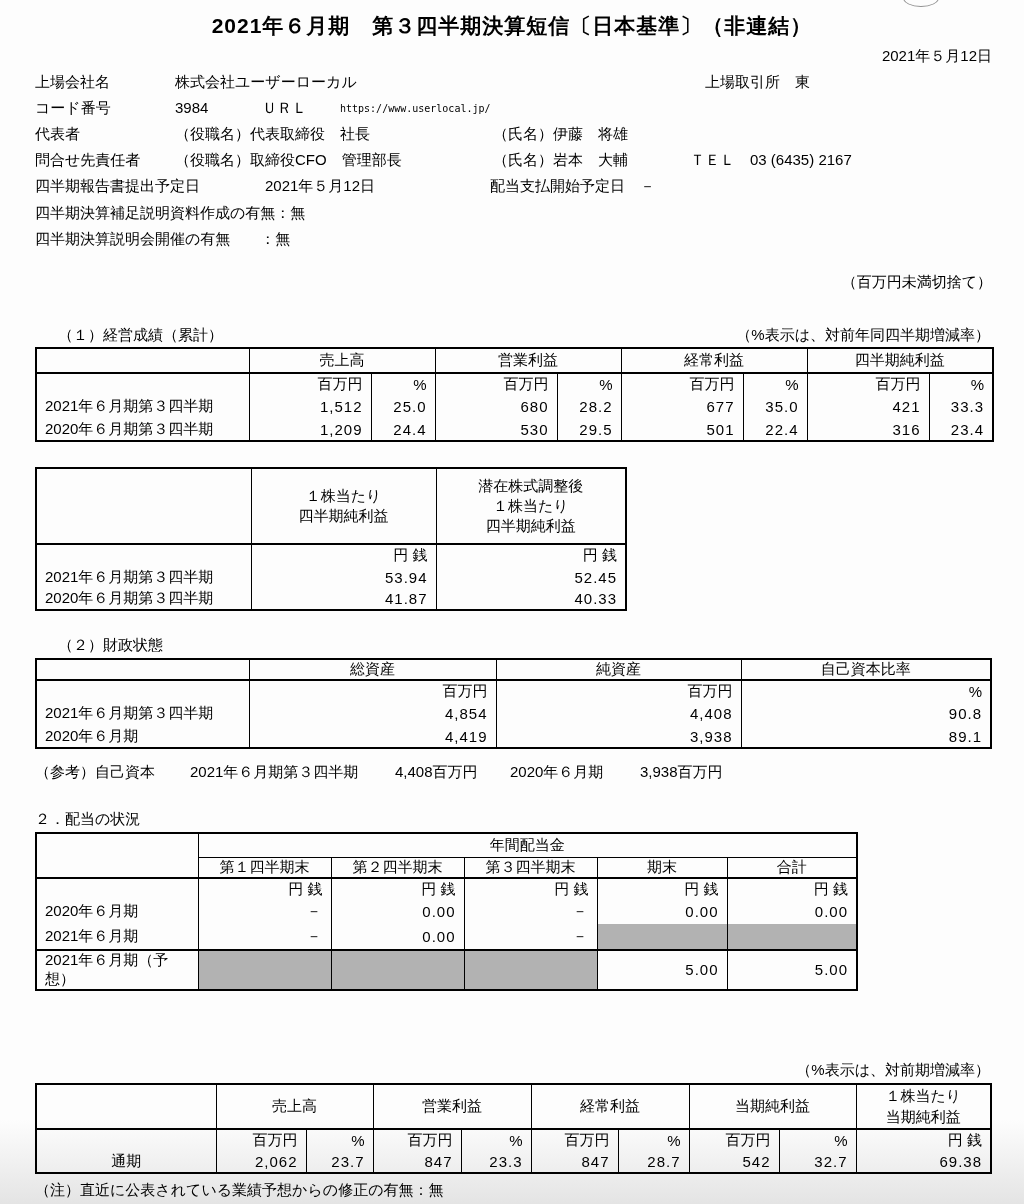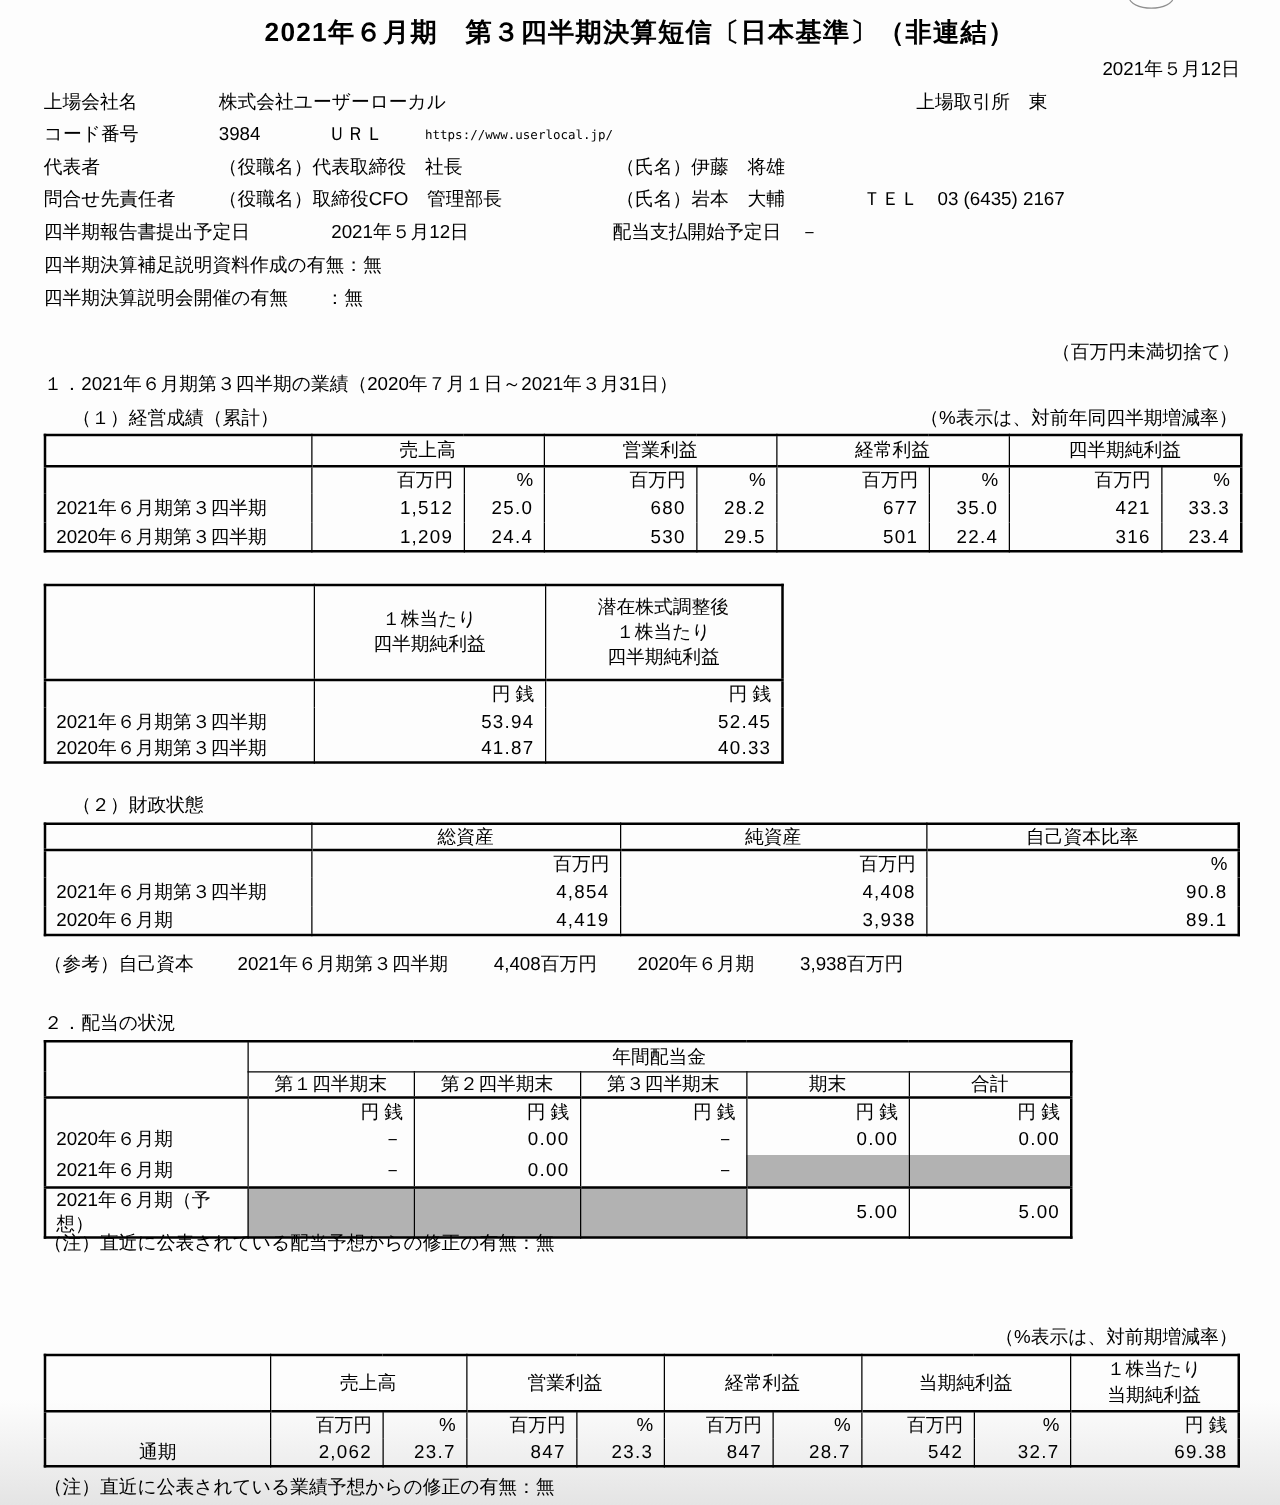--- a/index.html
+++ b/index.html
@@ -44,21 +44,21 @@
 
 <div class="page">
 
   <div class="stamp"></div>
 
   <div class="title">2021年６月期　第３四半期決算短信〔日本基準〕（非連結）</div>
   <div class="abs" style="top:47px; right:32px;">2021年５月12日</div>
 
   <div class="abs" style="top:73px; left:35px;">上場会社名</div>
   <div class="abs" style="top:73px; left:175px;">株式会社ユーザーローカル</div>
-  <div class="abs" style="top:73px; left:733px;">上場取引所　東</div>
+  <div class="abs" style="top:73px; left:705px;">上場取引所　東</div>
 
   <div class="abs" style="top:99px; left:35px;">コード番号</div>
   <div class="abs" style="top:99px; left:175px;">3984</div>
   <div class="abs" style="top:99px; left:262px;">ＵＲＬ</div>
   <div class="abs mono" style="top:100px; left:340px;">https://www.userlocal.jp/</div>
 
   <div class="abs" style="top:125px; left:35px;">代表者</div>
   <div class="abs" style="top:125px; left:175px;">（役職名）代表取締役　社長</div>
   <div class="abs" style="top:125px; left:493px;">（氏名）伊藤　将雄</div>
 
@@ -69,21 +69,20 @@
 
   <div class="abs" style="top:177px; left:35px;">四半期報告書提出予定日</div>
   <div class="abs" style="top:177px; left:265px;">2021年５月12日</div>
   <div class="abs" style="top:177px; left:490px;">配当支払開始予定日　－</div>
 
   <div class="abs" style="top:204px; left:35px;">四半期決算補足説明資料作成の有無：無</div>
   <div class="abs" style="top:230px; left:35px;">四半期決算説明会開催の有無　　：無</div>
 
   <div class="abs" style="top:273px; right:32px;">（百万円未満切捨て）</div>
 
-  <div class="abs" style="top:299px; left:35px;">１．2021年６月期第３四半期の業績（2020年７月１日～2021年３月31日）</div>
   <div class="abs" style="top:326px; left:58px;">（１）経営成績（累計）</div>
   <div class="abs" style="top:326px; right:34px;">（%表示は、対前年同四半期増減率）</div>
 
   <table style="top:347px; left:35px; width:957px;">
     <colgroup>
       <col style="width:213px">
         <col style="width:122px">
         <col style="width:64px">
         <col style="width:122px">
         <col style="width:64px">
@@ -263,21 +262,20 @@
       <td class="l">2021年６月期（予想）</td>
       <td class="gray"></td>
       <td class="gray"></td>
       <td class="gray"></td>
       <td class="r num">5.00</td>
       <td class="r num">5.00</td>
     </tr>
   </tbody>
     </table>
 
-  <div class="abs" style="top:986px; left:35px;">（注）直近に公表されている配当予想からの修正の有無：無</div>
 
   <div class="abs" style="top:1061px; right:34px;">（%表示は、対前期増減率）</div>
 
   <table style="top:1083px; left:35px; width:955px;">
     <colgroup>
       <col style="width:180px">
         <col style="width:90px">
         <col style="width:67px">
         <col style="width:88px">
         <col style="width:70px">

